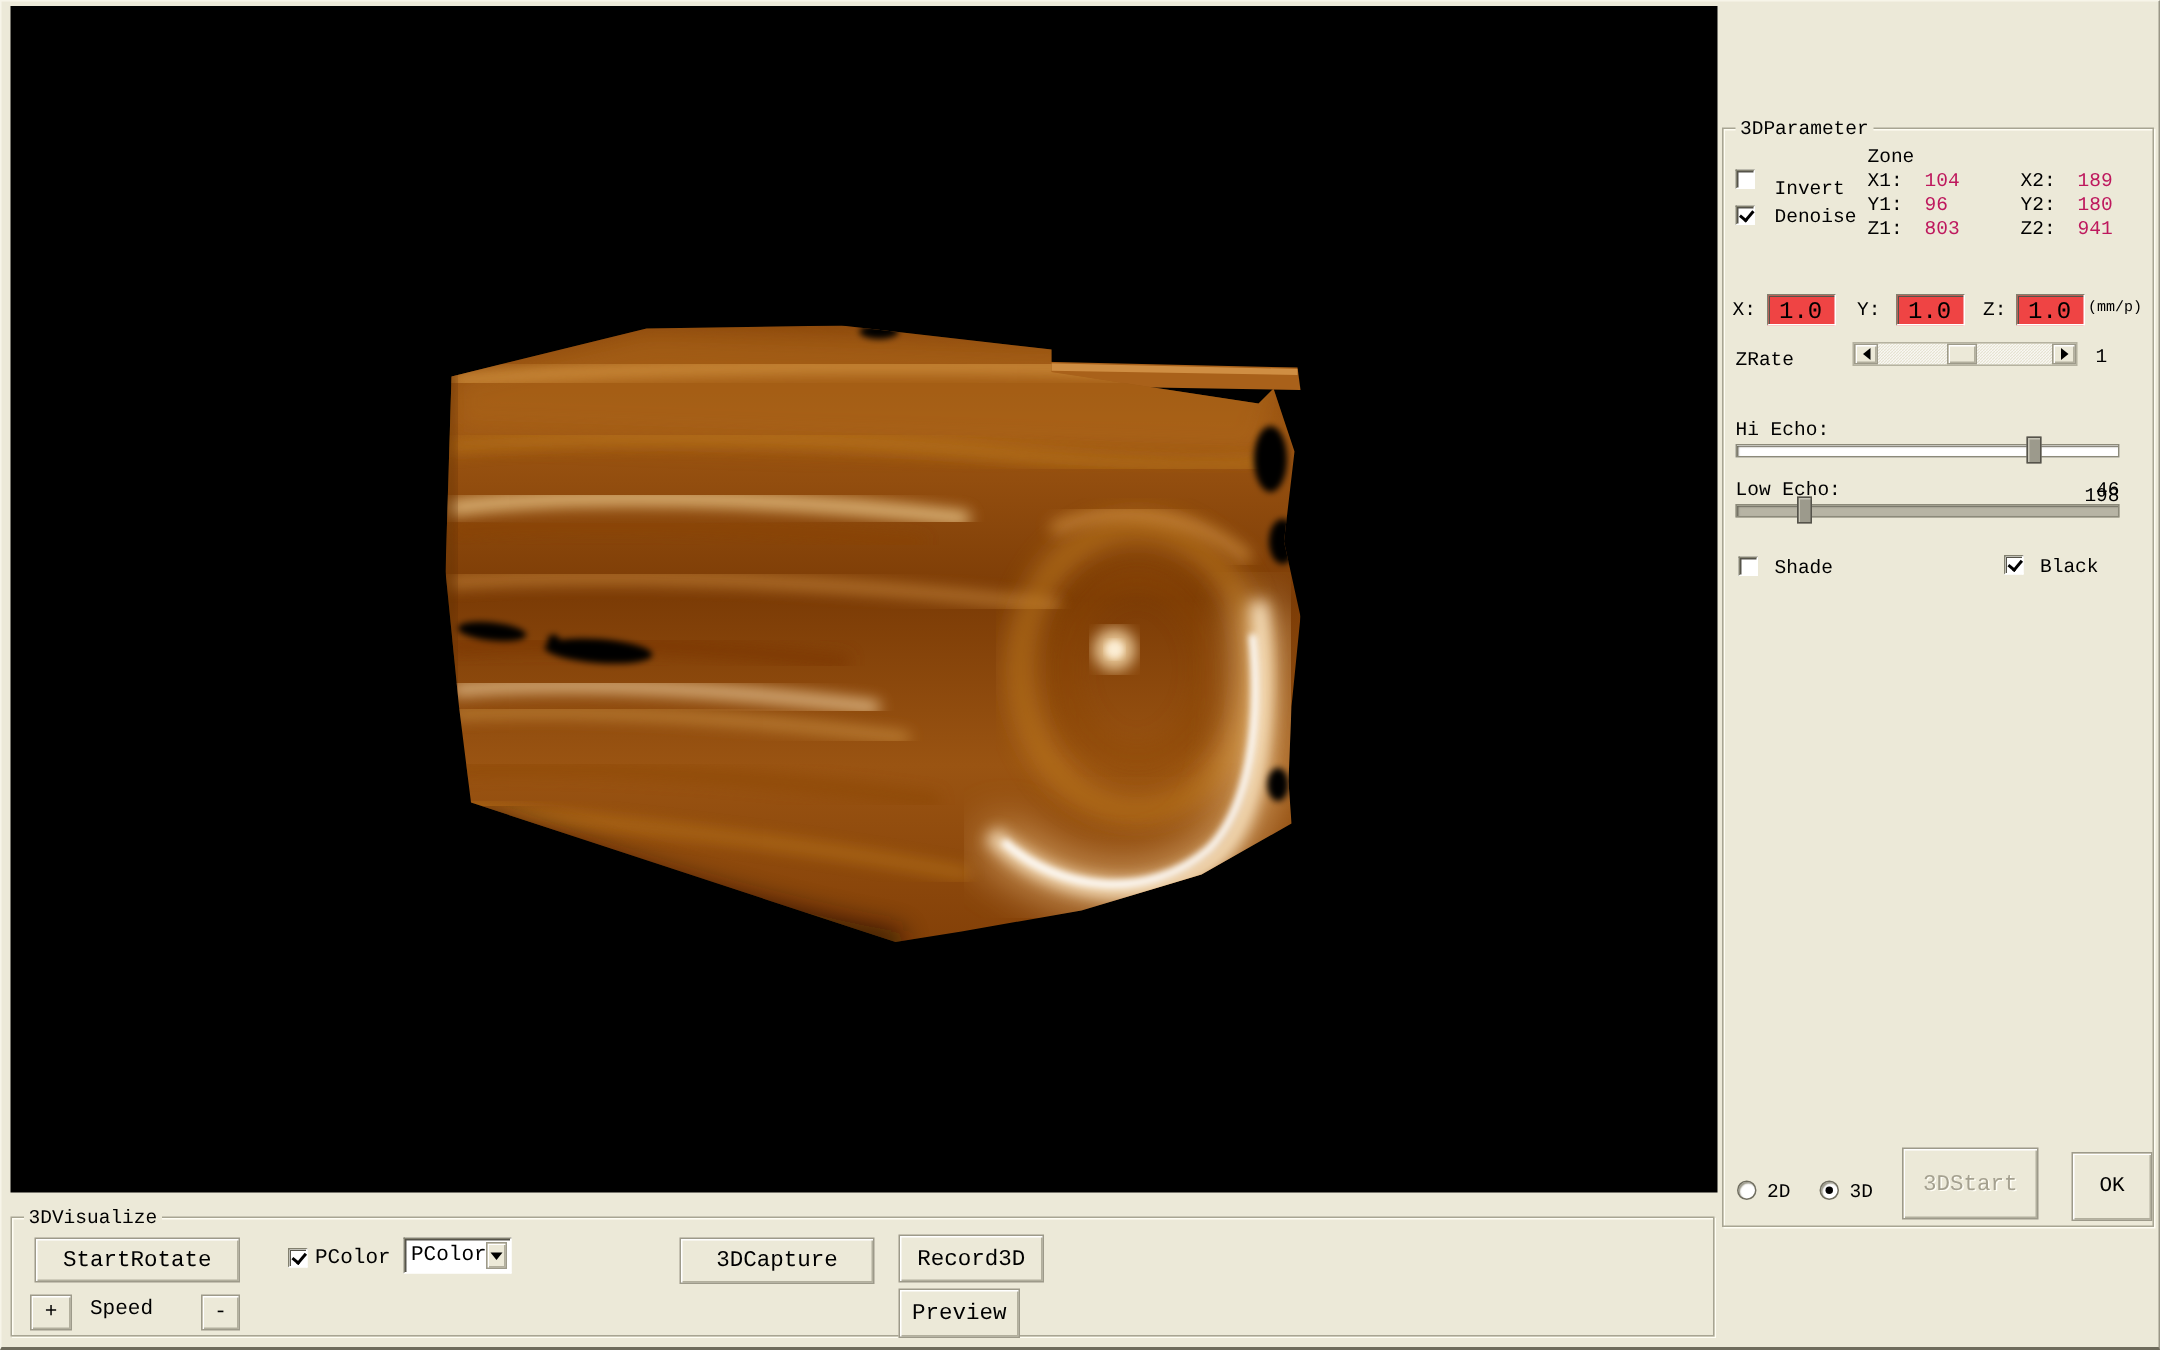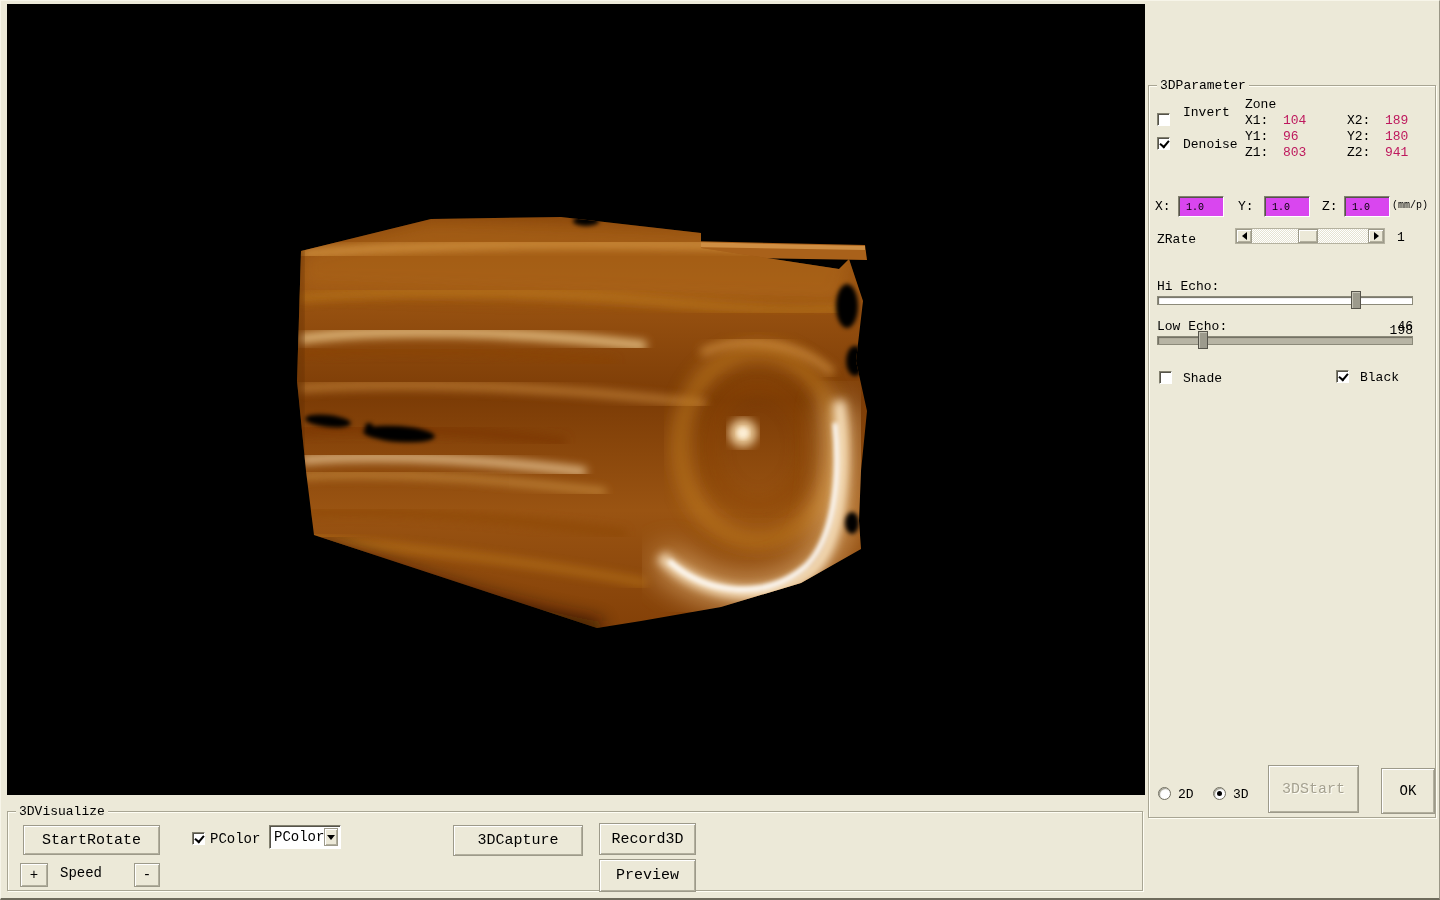--- a/index.html
+++ b/index.html
@@ -43,22 +43,22 @@
     box-shadow:inset 1px 1px 0 #55534a; position:absolute; }
   .cb.on::after { content:""; position:absolute; left:2px; top:2px;
     width:7px; height:4px; border-left:2px solid #000; border-bottom:2px solid #000;
     transform:rotate(-50deg); }
 
   .radio { width:13px; height:13px; border-radius:50%; background:#fff;
     border:1px solid #706e60; box-shadow:inset 1px 1px 1px #9a9888; position:absolute; }
   .radio.on::after { content:""; position:absolute; left:3px; top:3px;
     width:5px; height:5px; border-radius:50%; background:#000; }
 
-  .tfield { background:#d946ef; border:1px solid; border-color:#82806f #fff #fff #82806f;
-    box-shadow:inset 1px 1px 0 #55534a; font-family:inherit; font-size:10px;
+  .tfield { background:#ef4444; border:1px solid; border-color:#82806f #fff #fff #82806f;
+    box-shadow:inset 1px 1px 0 #55534a; font-family:inherit; font-size:16px;
     padding:2px 0 0 7px; }
 
   
   .scrollbar { height:16px; background-color:#e6e3d2;
     background-image:linear-gradient(45deg,#fff 25%,transparent 25%,transparent 75%,#fff 75%),
                      linear-gradient(45deg,#fff 25%,transparent 25%,transparent 75%,#fff 75%);
     background-size:2px 2px; background-position:0 0,1px 1px;
     border:1px solid #b5b2a0; position:absolute; }
   .sb-arrow { position:absolute; top:0; width:16px; height:14px; background:#ece9d8;
     border:1px solid #9d9a8a; box-shadow:inset 1px 1px 0 #fff, inset -1px -1px 0 #b2af9d;
@@ -173,21 +173,21 @@
 
         <rect x="294" y="246" width="9" height="300" fill="#5a2a02" opacity="0.5" filter="url(#b5)"></rect>
       </g>
     </svg>
   </div>
 
   <div class="groupbox param-panel">
     <span class="group-title">3DParameter</span>
 
     <span class="cb" style="left:8px; top:27px;"></span>
-    <span class="lbl" style="left:34px; top:19px;">Invert</span>
+    <span class="lbl" style="left:34px; top:32px;">Invert</span>
 
     <span class="cb on" style="left:8px; top:51px;"></span>
     <span class="lbl" style="left:34px; top:51px;">Denoise</span>
 
     <div class="zone-grid">
       <div>Zone</div>
       <div class="zone-row">
         <span class="zr-lab">X1:</span>
         <span class="zr-val blue">104</span>
         <span class="zr-lab2">X2:</span>
@@ -261,20 +261,20 @@
 
     <div class="dropdown" style="left:261px; top:13px; width:72px; height:24px;">
       <span class="dd-text">PColor</span>
       <span class="dd-btn">
           <span class="tri-d"></span>
         </span>
     </div>
 
     <button class="btn" style="left:445px; top:13px; width:130px; height:31px;">3DCapture</button>
     <button class="btn" style="left:591px; top:11px; width:97px; height:32px;">Record3D</button>
-    <button class="btn" style="left:591px; top:47px; width:97px; height:33px;">Preview</button>
+    <button class="btn" style="left:591px; top:47px; width:81px; height:33px;">Preview</button>
 
     <button class="btn" style="left:12px; top:51px; width:28px; height:24px; font-size:14px;">+</button>
     <span class="lbl" style="left:52px; top:54px; font-size:14px;">Speed</span>
     <button class="btn" style="left:126px; top:51px; width:26px; height:24px; font-size:14px;">-</button>
   </div>
 
 </div>
 
 </body></html>

